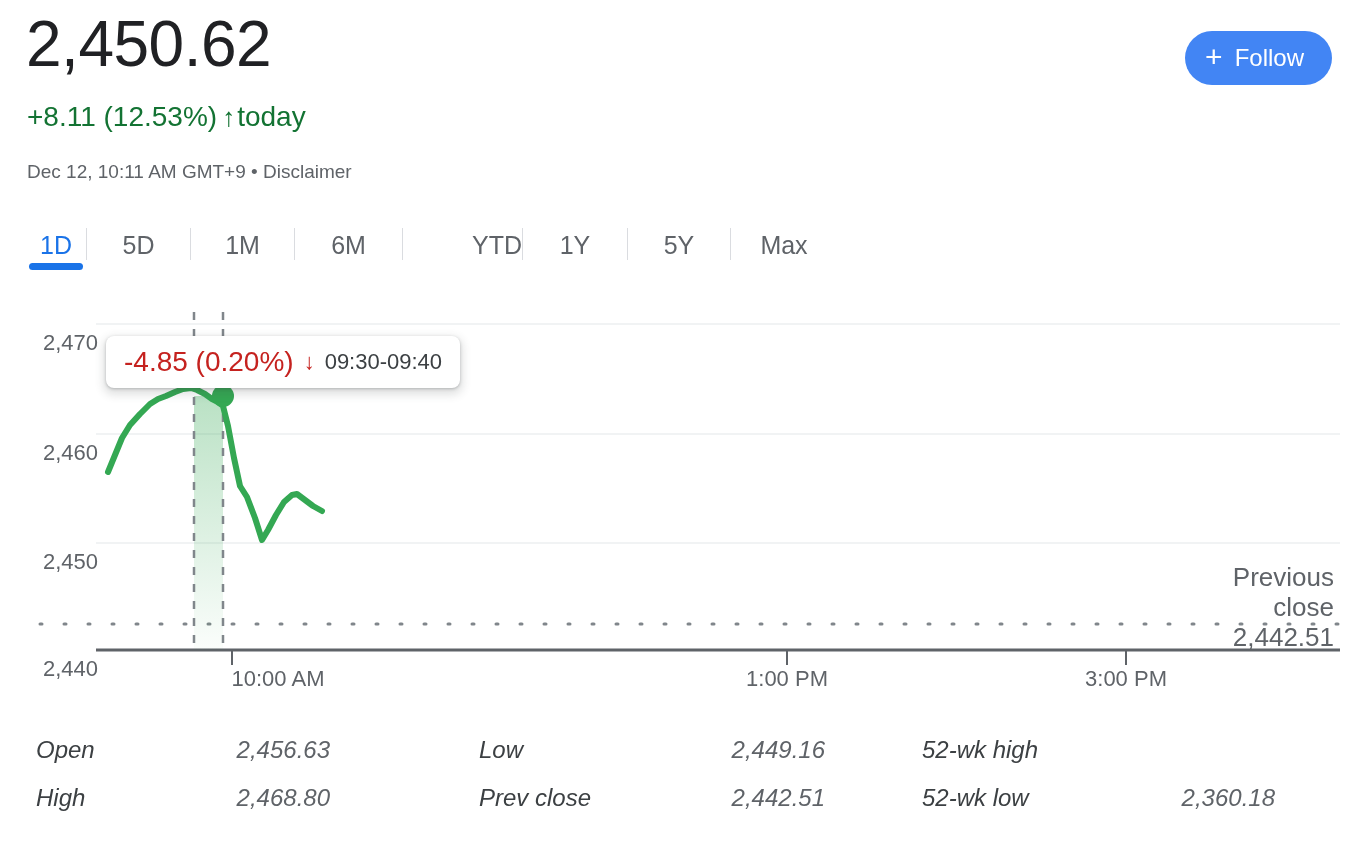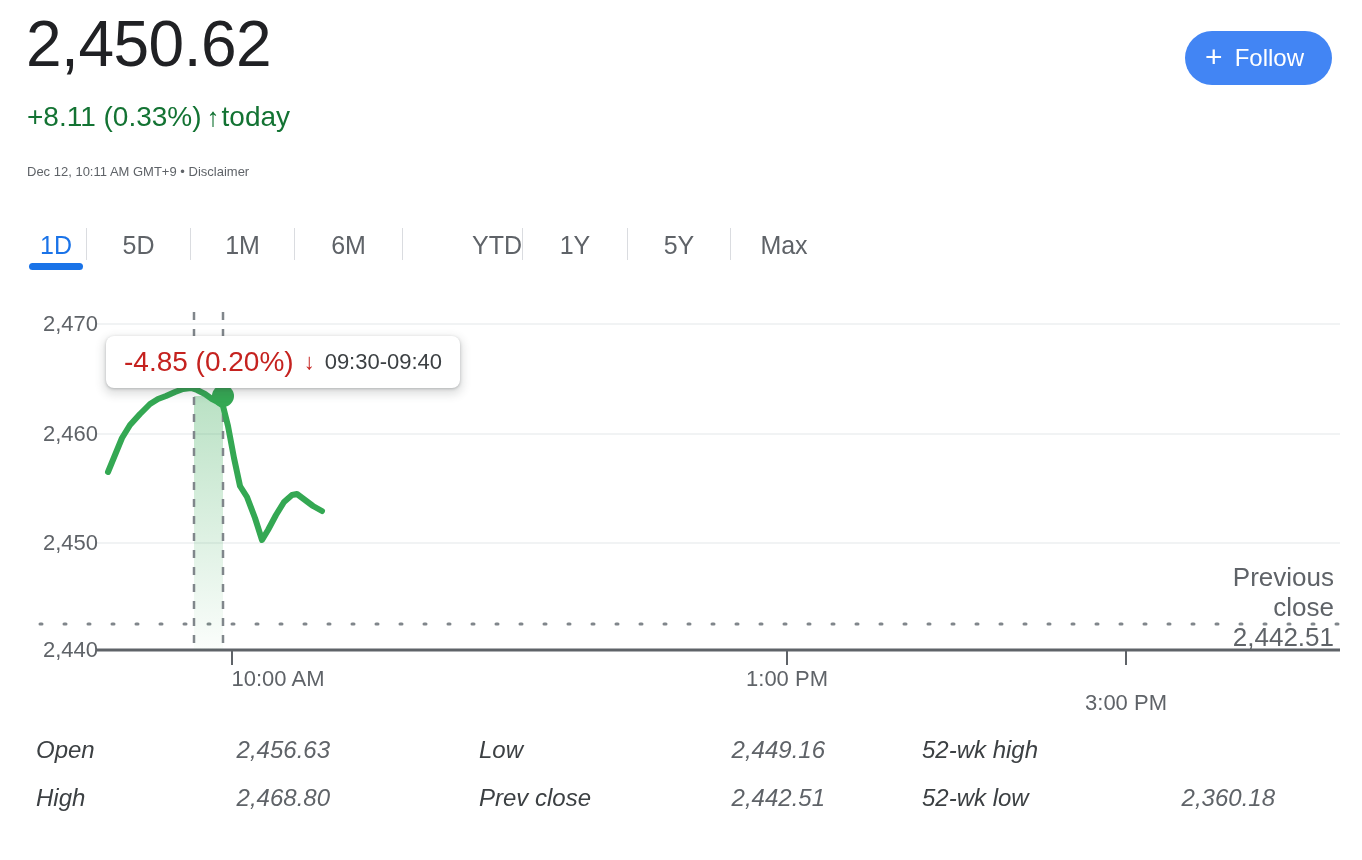--- a/index.html
+++ b/index.html
@@ -27,21 +27,21 @@
   .delta-row {
     position: absolute; left: 27px; top: 100px;
     font-size: 28px; line-height: 34px;
     color: #137333; white-space: nowrap;
   }
   .delta-row .arrow { font-size: 26px; padding: 0 2px 0 5px; }
   .delta-row .today { color: #137333; }
 
   .meta {
     position: absolute; left: 27px; top: 159px;
-    font-size: 13px; line-height: 26px;
+    font-size: 19px; line-height: 26px;
     color: #5f6368; white-space: nowrap;
   }
   .meta .disclaimer { color: #5f6368; }
 
   .follow-btn {
     position: absolute; right: 30px; top: 31px;
     height: 54px; padding: 0 28px 0 20px;
     border: none; border-radius: 27px;
     background: #4285f4; color: #ffffff;
     font-family: "Liberation Sans", sans-serif;
@@ -94,20 +94,21 @@
     width: 1362px; height: 410px;
   }
   .chart-svg { position: absolute; left: 0; top: 0; }
 
   .ylabel {
     position: absolute;
     font-size: 22px; line-height: 26px;
     color: #5f6368; text-align: right;
     width: 88px; left: 10px;
     white-space: nowrap;
+    margin-top: 19px;
   }
   .xlabel {
     position: absolute;
     font-size: 22px; line-height: 26px;
     color: #5f6368; white-space: nowrap;
     transform: translateX(-50%);
   }
 
   .prevclose-note {
     position: absolute; right: 28px; top: 272px;
@@ -155,21 +156,21 @@
 </head>
 <body>
 
 <div class="page">
 
   <div class="header">
 
     <div class="price">2,450.62</div>
 
     <div class="delta-row">
-      <span>+8.11 (0.33%)</span><span class="arrow">↑</span><span class="today">today</span>
+      <span>+8.11 (12.53%)</span><span class="arrow">↑</span><span class="today">today</span>
     </div>
 
     <div class="meta">
       <span>Dec 12, 10:11 AM GMT+9</span>
       <span>•</span>
       <span class="disclaimer">Disclaimer</span>
     </div>
 
     <div class="follow-btn">
       <span class="plus">+</span>
@@ -248,21 +249,21 @@
       <circle cx="223" cy="106" r="11" fill="#34a853"></circle>
     </svg>
 
     <div class="ylabel" style="top:21px;">2,470</div>
     <div class="ylabel" style="top:131px;">2,460</div>
     <div class="ylabel" style="top:240px;">2,450</div>
     <div class="ylabel" style="top:347px;">2,440</div>
 
     <div class="xlabel" style="left:278px; top:376px;">10:00 AM</div>
     <div class="xlabel" style="left:787px; top:376px;">1:00 PM</div>
-    <div class="xlabel" style="left:1126px; top:376px;margin-top:24px;">3:00 PM</div>
+    <div class="xlabel" style="left:1126px; top:376px;">3:00 PM</div>
 
     <div class="prevclose-note">
       <span>Previous</span>
       <span class="pcval">close</span>
       <span class="pcval">2,442.51</span>
     </div>
   </div>
 
   <div class="tooltip">
     <span class="tt-change">-4.85 (0.20%)</span>

